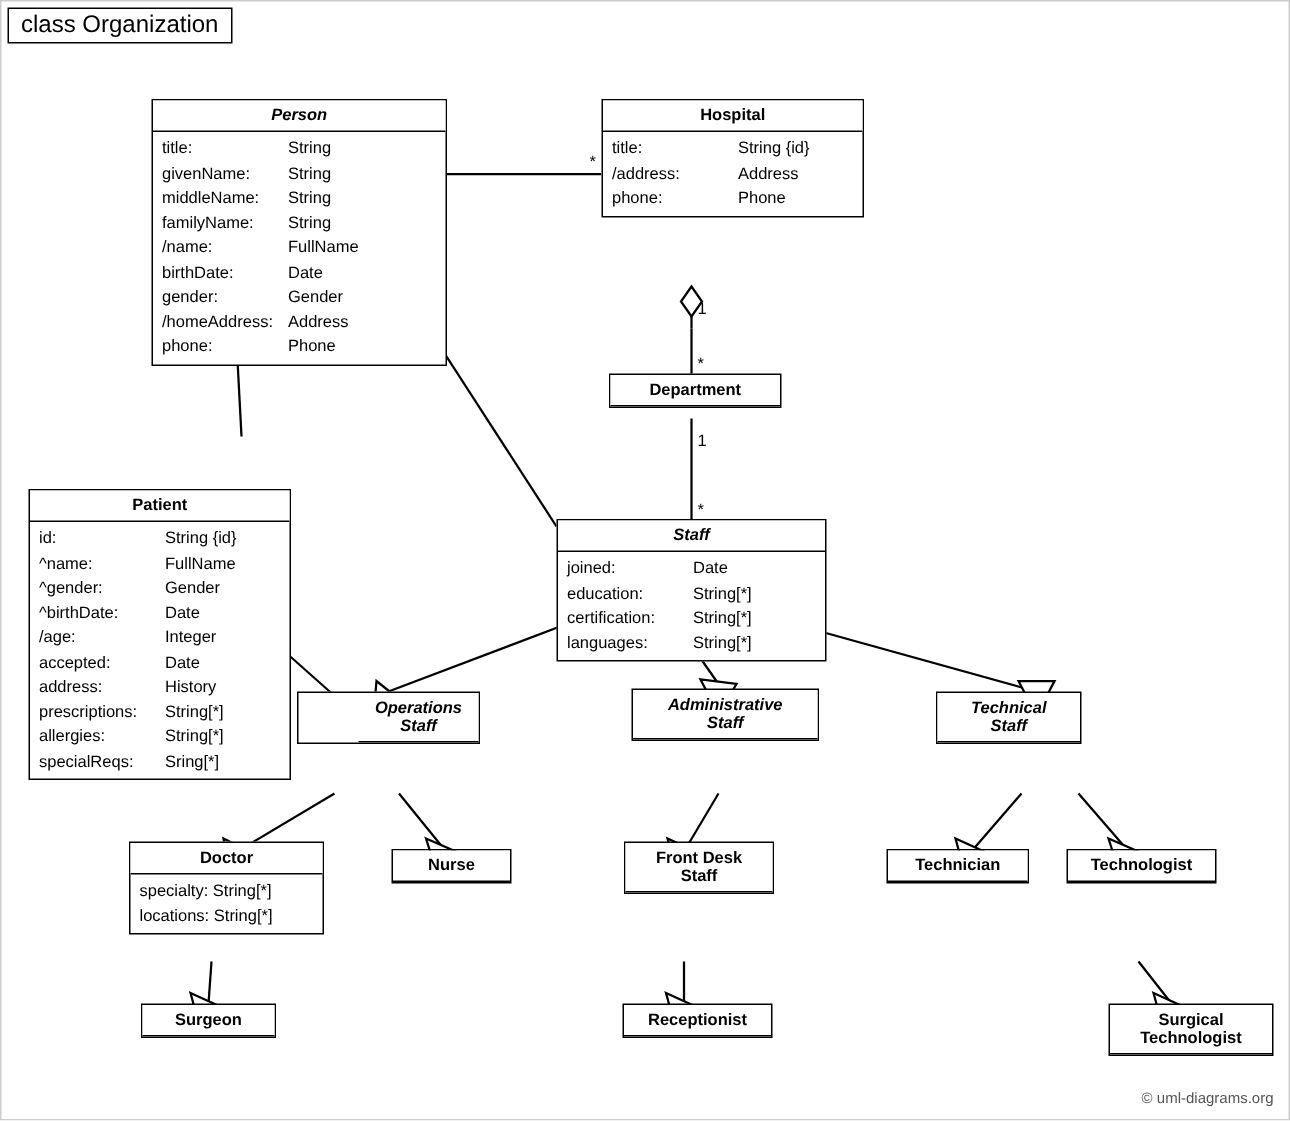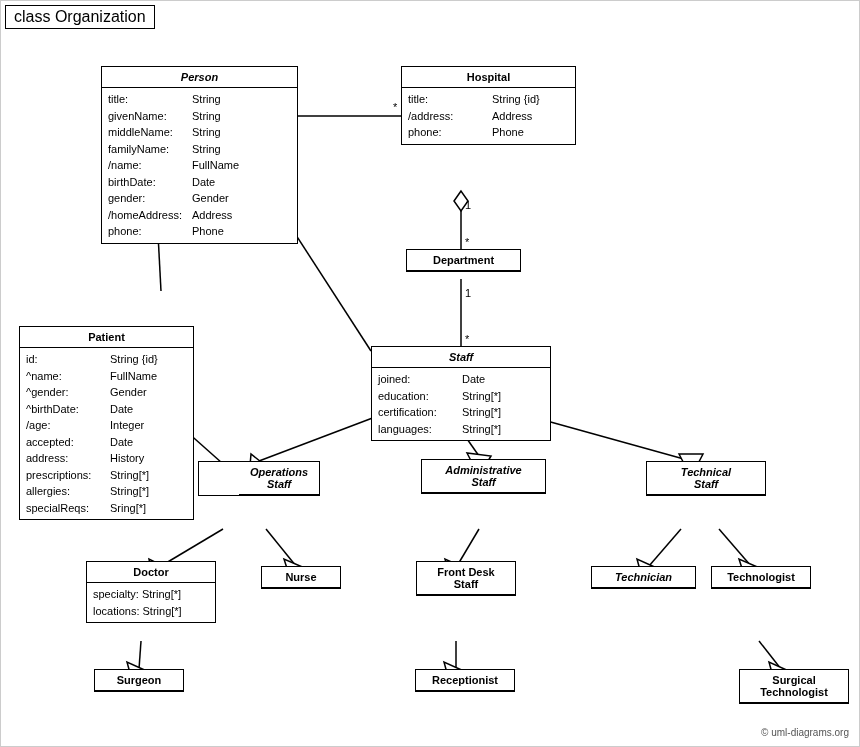--- a/index.html
+++ b/index.html
@@ -285,21 +285,21 @@
       <em>Operations<br>Staff</em>
     </div>
   </div>
 
   <div class="class-box" style="left:420px; top:458px; width:125px;">
     <div class="class-title italic">
       <em>Administrative<br>Staff</em>
     </div>
   </div>
 
-  <div class="class-box" style="left:645px; top:460px; width:120px;">
+  <div class="class-box" style="left:623px; top:460px; width:97px;">
     <div class="class-title italic">
       <em>Technical<br>Staff</em>
     </div>
   </div>
 
   <div class="class-box" style="left:85px; top:560px; width:130px;">
     <div class="class-title">
       <span>Doctor</span>
     </div>
     <div class="class-body">
@@ -317,21 +317,21 @@
       <span>Nurse</span>
     </div>
   </div>
 
   <div class="class-box" style="left:415px; top:560px; width:100px;">
     <div class="class-title">
       Front Desk<br>Staff
     </div>
   </div>
 
-  <div class="class-box" style="left:590px; top:565px; width:105px;font-style:italic;">
+  <div class="class-box" style="left:590px; top:565px; width:95px;">
     <div class="class-title">
       <span>Technician</span>
     </div>
   </div>
 
   <div class="class-box" style="left:710px; top:565px; width:100px;">
     <div class="class-title">
       <span>Technologist</span>
     </div>
   </div>

